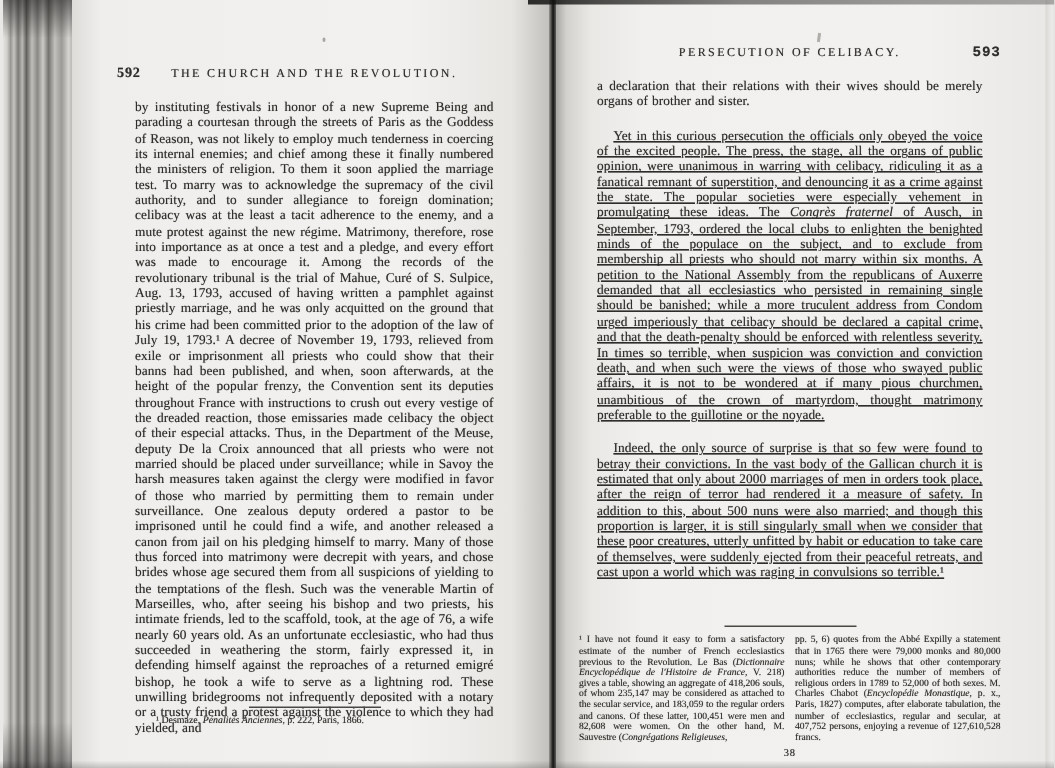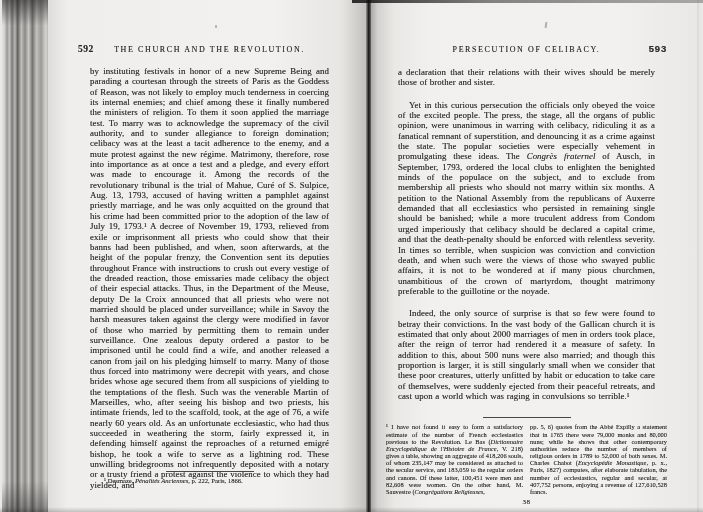--- a/index.html
+++ b/index.html
@@ -12,41 +12,41 @@
       #7b7a77 22%,#bab9b6 28%,#62615e 34%,#c0bfbc 42%,#8a8986 50%,#cbcac7 58%,
       #74736f 66%,#c2c1be 75%,#9b9a97 85%,#d5d4d1 95%,#bab9b6 100%);}
   .edge-stripes::after{content:"";position:absolute;inset:0;
     background:linear-gradient(180deg,rgba(25,24,22,.55),rgba(25,24,22,0) 5%,
       rgba(25,24,22,0) 94%,rgba(25,24,22,.4));}
 
   .page{position:absolute;top:0;height:512px;box-sizing:border-box;
         text-shadow:0 0 .5px rgba(47,45,42,.55);}
   .page-left{left:48px;width:318px;padding:44px 25px 0 30px;
     background:linear-gradient(90deg,#dddcd9 0%,#efeeec 6%,#f2f1ef 70%,#e7e6e3 92%,#c2c1be 100%);}
-  .page-right{left:371px;width:326px;padding:44px 30px 0 15px;
+  .page-right{left:371px;width:326px;padding:29px 30px 0 15px;
     background:linear-gradient(90deg,#aaa9a6 0%,#d2d1ce 2%,#e9e8e5 7%,#f1f0ee 18%,#f2f1ef 75%,#e9e8e6 100%);}
   .gutter{position:absolute;left:366px;top:0;width:5px;height:512px;
     background:linear-gradient(90deg,#9a9996,#2a2927 45%,#141412 55%,#6e6d6a);}
   .right-edge{position:absolute;left:697px;top:0;width:6px;height:512px;
     background:linear-gradient(90deg,#d9d8d5,#e9e8e6 60%);}
   .top-line{position:absolute;left:352px;right:0;top:0;height:3px;
     background:linear-gradient(90deg,rgba(15,15,13,.85),rgba(40,39,37,.55) 40%,rgba(70,69,66,.4));}
   .bottom-shade{position:absolute;left:0;right:0;bottom:0;height:5px;
     background:linear-gradient(0deg,rgba(30,29,27,.22),rgba(30,29,27,0));}
 
   .header{display:grid;grid-template-columns:34px 1fr 34px;align-items:baseline;margin-bottom:9px;}
   .runhead{grid-column:2;text-align:center;font-size:8px;font-weight:normal;
            letter-spacing:1.6px;white-space:nowrap;}
   .pagenum{font-size:9.5px;font-weight:bold;letter-spacing:.5px;}
   .pagenum.left{grid-column:1;}
   .pagenum.right{grid-column:3;text-align:right;font-family:Liberation Mono, monospace;}
 
   .body-par{margin:12px;font-size:8.9px;line-height:10.35px;text-align:justify;
             letter-spacing:.05px;word-spacing:.4px;}
-  .body-par.indent{text-indent:11px;}
+  .body-par.indent{text-indent:11px;text-decoration:underline;}
 
   .fnblock{position:absolute;}
   .fnblock.fn-left{left:30px;right:25px;bottom:28px;}
   .fnblock.fn-right{left:15px;right:30px;bottom:6px;}
   .fn-rule{width:88px;height:1px;background:#4a4845;margin:0 auto 5px;}
   .footnote{margin:0;font-size:6.4px;line-height:7.15px;text-align:justify;}
   .footnote.single{text-align:left;text-indent:26px;font-size:6.6px;}
   .fn-cols{display:flex;gap:7px;}
   .fn-cols .footnote{flex:1;}
   .sig{text-align:center;font-size:7px;margin-top:3px;letter-spacing:.5px;}
@@ -74,21 +74,21 @@
     </div>
   </div>
 
   <div class="gutter"></div>
 
   <div class="page page-right">
     <div class="header">
       <span class="runhead">PERSECUTION OF CELIBACY.</span>
       <span class="pagenum right">593</span>
     </div>
-    <p class="body-par"><span>a declaration that their relations with their wives should be merely those of brother and sister.</span></p>
+    <p class="body-par"><span>a declaration that their relations with their wives should be merely organs of brother and sister.</span></p>
     <p class="body-par indent"><span>Yet in this curious persecution the officials only obeyed the voice of the excited people.  The press, the stage, all the organs of public opinion, were unanimous in warring with celibacy, ridiculing it as a fanatical remnant of superstition, and denouncing it as a crime against the state.  The popular societies were especially vehement in promulgating these ideas.  The </span><i>Congrès fraternel</i><span> of Ausch, in September, 1793, ordered the local clubs to enlighten the benighted minds of the populace on the subject, and to exclude from membership all priests who should not marry within six months.  A petition to the National Assembly from the republicans of Auxerre demanded that all ecclesiastics who persisted in remaining single should be banished; while a more truculent address from Condom urged imperiously that celibacy should be declared a capital crime, and that the death-penalty should be enforced with relentless severity.  In times so terrible, when suspicion was conviction and conviction death, and when such were the views of those who swayed public affairs, it is not to be wondered at if many pious churchmen, unambitious of the crown of martyrdom, thought matrimony preferable to the guillotine or the noyade.</span></p>
     <p class="body-par indent"><span>Indeed, the only source of surprise is that so few were found to betray their convictions.  In the vast body of the Gallican church it is estimated that only about 2000 marriages of men in orders took place, after the reign of terror had rendered it a measure of safety. In addition to this, about 500 nuns were also married; and though this proportion is larger, it is still singularly small when we consider that these poor creatures, utterly unfitted by habit or education to take care of themselves, were suddenly ejected from their peaceful retreats, and cast upon a world which was raging in convulsions so terrible.¹</span></p>
     <div class="fnblock fn-right">
       <div class="fn-rule"></div>
       <div class="fn-cols">
         <p class="footnote"><span>¹ I have not found it easy to form a satisfactory estimate of the number of French ecclesiastics previous to the Revolution.  Le Bas (</span><i>Dictionnaire Encyclopédique de l'Histoire de France</i><span>, V. 218) gives a table, showing an aggregate of 418,206 souls, of whom 235,147 may be considered as attached to the secular service, and 183,059 to the regular orders and canons.  Of these latter, 100,451 were men and 82,608 were women.  On the other hand, M. Sauvestre (</span><i>Congrégations Religieuses</i><span>,</span></p>
         <p class="footnote"><span>pp. 5, 6) quotes from the Abbé Expilly a statement that in 1765 there were 79,000 monks and 80,000 nuns; while he shows that other contemporary authorities reduce the number of members of religious orders in 1789 to 52,000 of both sexes.  M. Charles Chabot (</span><i>Encyclopédie Monastique</i><span>, p. x., Paris, 1827) computes, after elaborate tabulation, the number of ecclesiastics, regular and secular, at 407,752 persons, enjoying a revenue of 127,610,528 francs.</span></p>
       </div>
       <div class="sig">38</div>
     </div>

